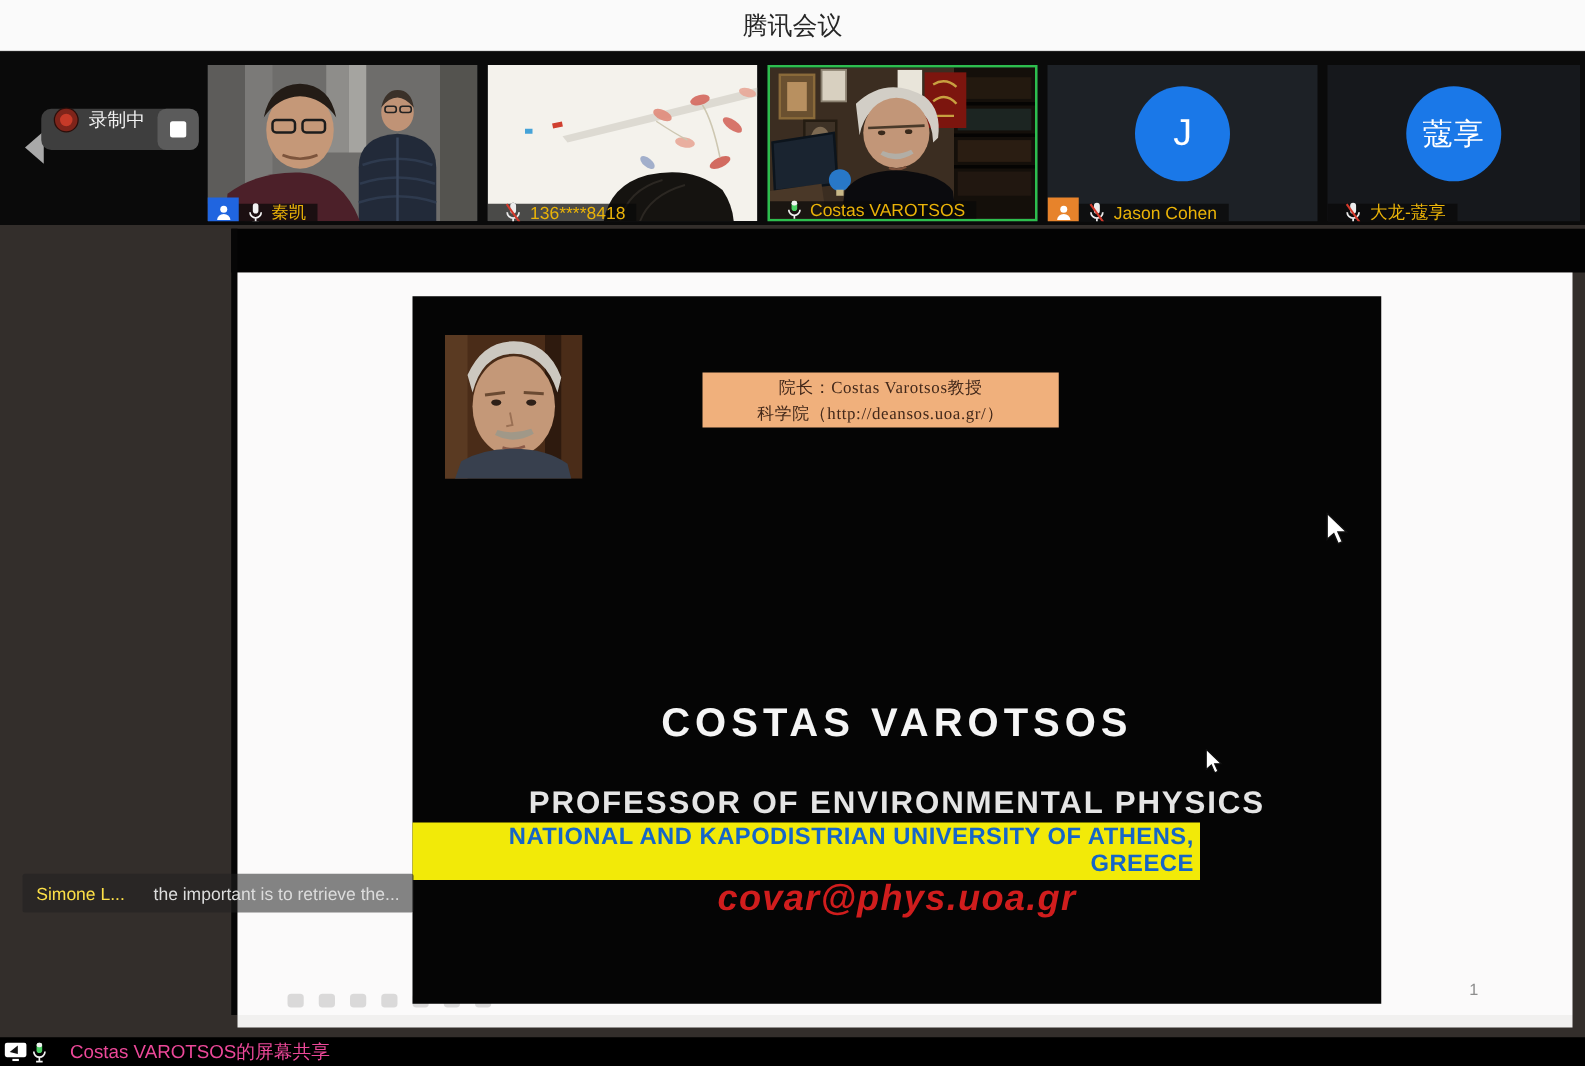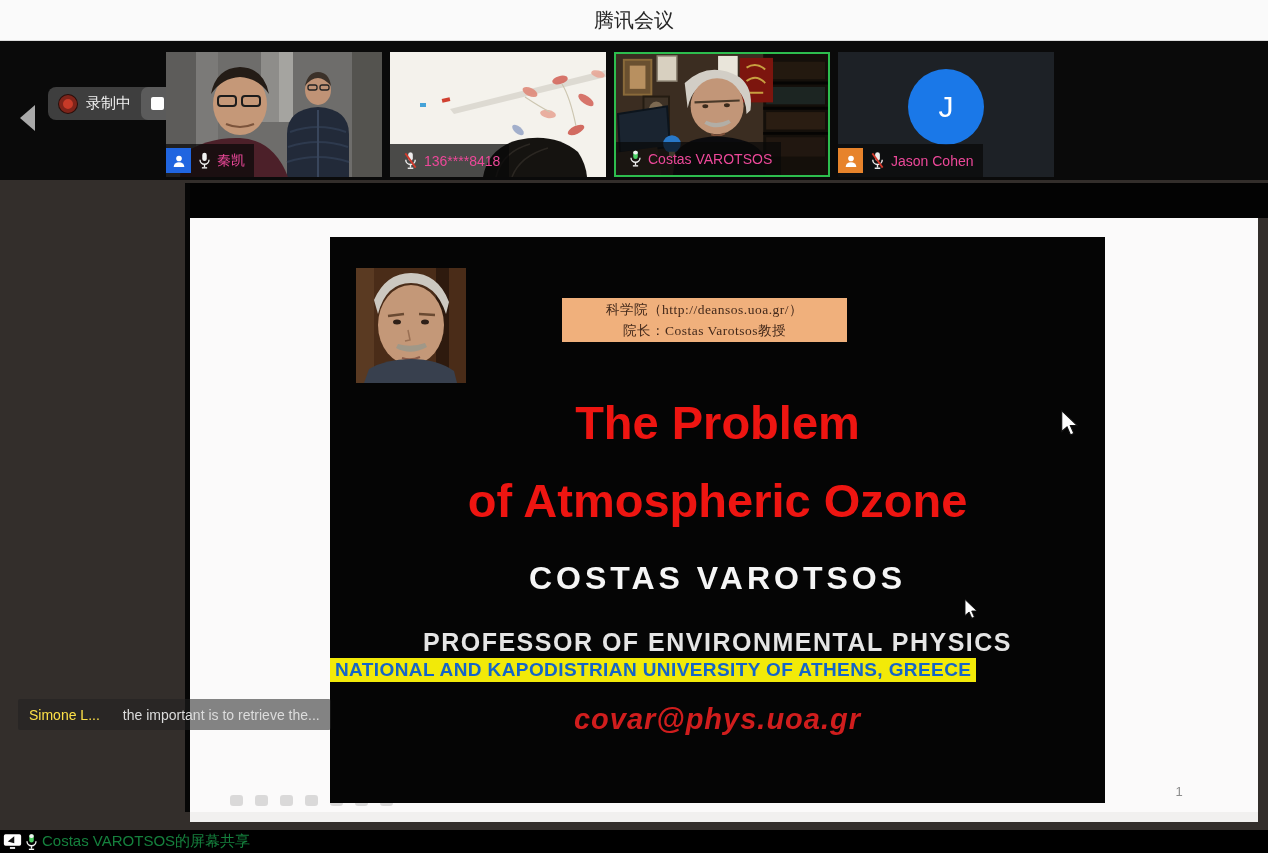--- a/index.html
+++ b/index.html
@@ -7,34 +7,34 @@
        font-family:"Liberation Sans",sans-serif;-webkit-font-smoothing:antialiased;}
   
   .titlebar{position:absolute;left:0;top:0;width:1268px;height:40px;background:#fafafa;
             border-bottom:1px solid #dcdcdc;display:flex;align-items:center;justify-content:center;}
   .titlebar .title{font-size:20px;color:#262626;}
   
   .videostrip{position:absolute;left:0;top:41px;width:1268px;height:139px;background:#0a0a0a;}
   .collapse-arrow{position:absolute;left:20px;top:64px;width:0;height:0;
       border-top:13px solid transparent;border-bottom:13px solid transparent;
       border-right:15px solid #a9a9a9;cursor:pointer;}
-  .rec-pill{position:absolute;left:48px;top:46px;height:33px;background:#3e3e3e;border-radius:8px;
-      display:flex;align-items:center;padding-left:11px;}
+  .rec-pill{position:absolute;left:33px;top:46px;height:33px;background:#3e3e3e;border-radius:8px;
+      display:flex;align-items:flex-start;padding-left:11px;}
   .rec-dot{width:10px;height:10px;border-radius:50%;background:#c63a28;
       border:4px solid #7e241a;box-shadow:0 0 0 1px #2a0e0a;}
   .rec-label{color:#f2f2f2;font-size:15px;margin:0 10px 0 9px;}
   .stop-btn{width:33px;height:33px;background:#5b5b5b;border-radius:7px;display:flex;
       align-items:center;justify-content:center;cursor:pointer;}
   .stop-btn .sq{width:13px;height:13px;background:#fff;border-radius:2px;}
   .thumb{position:absolute;top:11px;width:216px;height:125px;background:#15171b;overflow:hidden;
       box-sizing:border-box;cursor:pointer;}
   .thumb.active{border:2px solid #2dbd4e;}
   .thumb svg.scene{position:absolute;left:0;top:0;width:100%;height:100%;}
-  .plabel{position:absolute;left:0;bottom:0;height:33px;display:inline-flex;align-items:center;
-      background:rgba(8,8,8,0.72);color:#ec4899;font-size:14px;padding-right:9px;white-space:nowrap;}
+  .plabel{position:absolute;left:0;bottom:0;height:14px;display:inline-flex;align-items:center;
+      background:rgba(8,8,8,0.72);color:#eab308;font-size:14px;padding-right:9px;white-space:nowrap;}
   .plabel .pad{width:6px;}
   .badge{width:25px;height:25px;display:flex;align-items:center;justify-content:center;}
   .badge.blue{background:#2065e0;}
   .badge.orange{background:#e7832b;}
   .mic{margin:0 5px 0 6px;}
   .avatar-circle{position:absolute;left:50%;top:44%;transform:translate(-50%,-50%);
       width:76px;height:76px;border-radius:50%;background:#1a78e8;display:flex;
       align-items:center;justify-content:center;color:#fff;}
   .avatar-circle.letter{font-size:30px;}
   .avatar-circle.cjk{font-size:24px;letter-spacing:1px;}
@@ -55,36 +55,36 @@
   .affilbox{position:absolute;left:232px;top:61px;width:285px;background:#f0b07c;
       color:#42281a;font-family:"Liberation Serif",serif;font-size:13.5px;line-height:21px;
       text-align:center;padding:1px 0;letter-spacing:0.5px;}
   .s-title{position:absolute;left:0;top:162px;width:775px;text-align:center;
       color:#ee1511;font-weight:bold;font-size:47px;line-height:1.0;}
   .s-title .l2{margin-top:31px;}
   .s-author{position:absolute;left:0;top:323px;width:775px;text-align:center;color:#f5f5f5;
       font-size:32px;font-weight:600;letter-spacing:4px;}
   .s-role{position:absolute;left:0;top:391px;width:775px;text-align:center;color:#e5e5e5;
       font-size:25px;font-weight:bold;letter-spacing:1.5px;}
-  .s-univ-wrap{position:absolute;left:0;top:421px;width:775px;text-align:left;border-radius:11px;}
+  .s-univ-wrap{position:absolute;left:0;top:421px;width:630px;text-align:right;border-radius:11px;}
   .s-univ{display:inline-block;background:#f2ea08;color:#1565c8;font-size:19px;
       font-weight:bold;padding:1px 5px;letter-spacing:0.4px;}
   .s-email{position:absolute;left:0;top:466px;width:775px;text-align:center;color:#d01d1d;
       font-size:29px;font-weight:bold;font-style:italic;letter-spacing:1px;}
   
   .chatpreview{position:absolute;left:18px;top:699px;width:313px;height:31px;
       background:rgba(32,32,32,0.55);display:flex;align-items:center;border-radius:2px;
       cursor:pointer;}
   .chat-sender{color:#fde047;font-size:14px;padding-left:11px;white-space:nowrap;}
   .chat-msg{color:#dcdcdc;font-size:14px;margin-left:23px;white-space:nowrap;text-align:center;}
   .cursor{position:absolute;pointer-events:none;}
   
   .bottombar{position:absolute;left:0;top:830px;width:1268px;height:23px;background:#000;
       display:flex;align-items:center;padding-left:3px;box-sizing:border-box;}
-  .bottombar .sharetext{color:#15803d;font-size:15px;margin-left:3px;white-space:nowrap;}
+  .bottombar .sharetext{color:#ec4899;font-size:15px;margin-left:17px;white-space:nowrap;}
 </style>
 </head>
 <body>
 
 <div class="titlebar">
   <span class="title">腾讯会议</span>
 </div>
 
 <div class="videostrip">
 
@@ -232,20 +232,36 @@
         <rect x="7" y="1.5" width="6" height="11" rx="3" fill="#ececec"></rect>
         <path d="M4 11 a6 6 0 0 0 12 0" fill="none" stroke="#ececec" stroke-width="1.8"></path>
         <line x1="10" y1="17.5" x2="10" y2="21" stroke="#ececec" stroke-width="1.8"></line>
         <line x1="6.5" y1="21.8" x2="13.5" y2="21.8" stroke="#ececec" stroke-width="1.8"></line>
         <line x1="3.5" y1="3" x2="16.5" y2="21" stroke="#d2392b" stroke-width="2.2"></line>
       </svg>
       <span>Jason Cohen</span>
     </div>
   </div>
 
+  <div class="thumb" style="left:1062px;width:202px;background:#16181c;">
+    <div class="avatar-circle cjk">
+      <span>蔻享</span>
+    </div>
+    <div class="plabel">
+      <span class="pad"></span>
+      <svg class="mic" width="17" height="19" viewBox="0 0 20 24">
+        <rect x="7" y="1.5" width="6" height="11" rx="3" fill="#ececec"></rect>
+        <path d="M4 11 a6 6 0 0 0 12 0" fill="none" stroke="#ececec" stroke-width="1.8"></path>
+        <line x1="10" y1="17.5" x2="10" y2="21" stroke="#ececec" stroke-width="1.8"></line>
+        <line x1="6.5" y1="21.8" x2="13.5" y2="21.8" stroke="#ececec" stroke-width="1.8"></line>
+        <line x1="3.5" y1="3" x2="16.5" y2="21" stroke="#d2392b" stroke-width="2.2"></line>
+      </svg>
+      <span>大龙-蔻享</span>
+    </div>
+  </div>
 </div>
 
 <div class="main">
   <div class="sharedscreen">
     <div class="ss-topband"></div>
     <div class="ss-leftedge"></div>
     <div class="ss-white"></div>
     <div class="ss-bottomstrip"></div>
     <div class="ghostbar">
       <i></i>
@@ -267,26 +283,22 @@
         <ellipse cx="55" cy="57" rx="33" ry="40" fill="#c49878"></ellipse>
         <path d="M32,48 L48,46 M63,46 L79,47" stroke="#6a4a32" stroke-width="2.5"></path>
         <ellipse cx="41" cy="54" rx="4" ry="2.5" fill="#2e2018"></ellipse>
         <ellipse cx="69" cy="54" rx="4" ry="2.5" fill="#2e2018"></ellipse>
         <path d="M52,62 L54,72 L49,73" stroke="#9a7054" stroke-width="1.5" fill="none"></path>
         <path d="M40,80 Q55,88 71,79 L69,75 Q55,80 42,76 Z" fill="#a09888"></path>
         <path d="M46,90 Q55,93 64,89" stroke="#8a5a48" stroke-width="2" fill="none"></path>
         <path d="M8,115 L13,101 Q30,91 55,91 Q81,91 98,103 L101,115 Z" fill="#38404e"></path>
       </svg>
       <div class="affilbox">
+        <div>院长：Costas Varotsos教授</div>
         <div>科学院（http://deansos.uoa.gr/）</div>
-        <div>院长：Costas Varotsos教授</div>
-      </div>
-      <div class="s-title">
-        <div class="l1">The Problem</div>
-        <div class="l2">of Atmospheric Ozone</div>
       </div>
       <div class="s-author">COSTAS VAROTSOS</div>
       <div class="s-role">PROFESSOR OF ENVIRONMENTAL PHYSICS</div>
       <div class="s-univ-wrap">
         <span class="s-univ">NATIONAL AND KAPODISTRIAN UNIVERSITY OF ATHENS, GREECE</span>
       </div>
       <div class="s-email">covar@phys.uoa.gr</div>
     </div>
   </div>
 </div>

